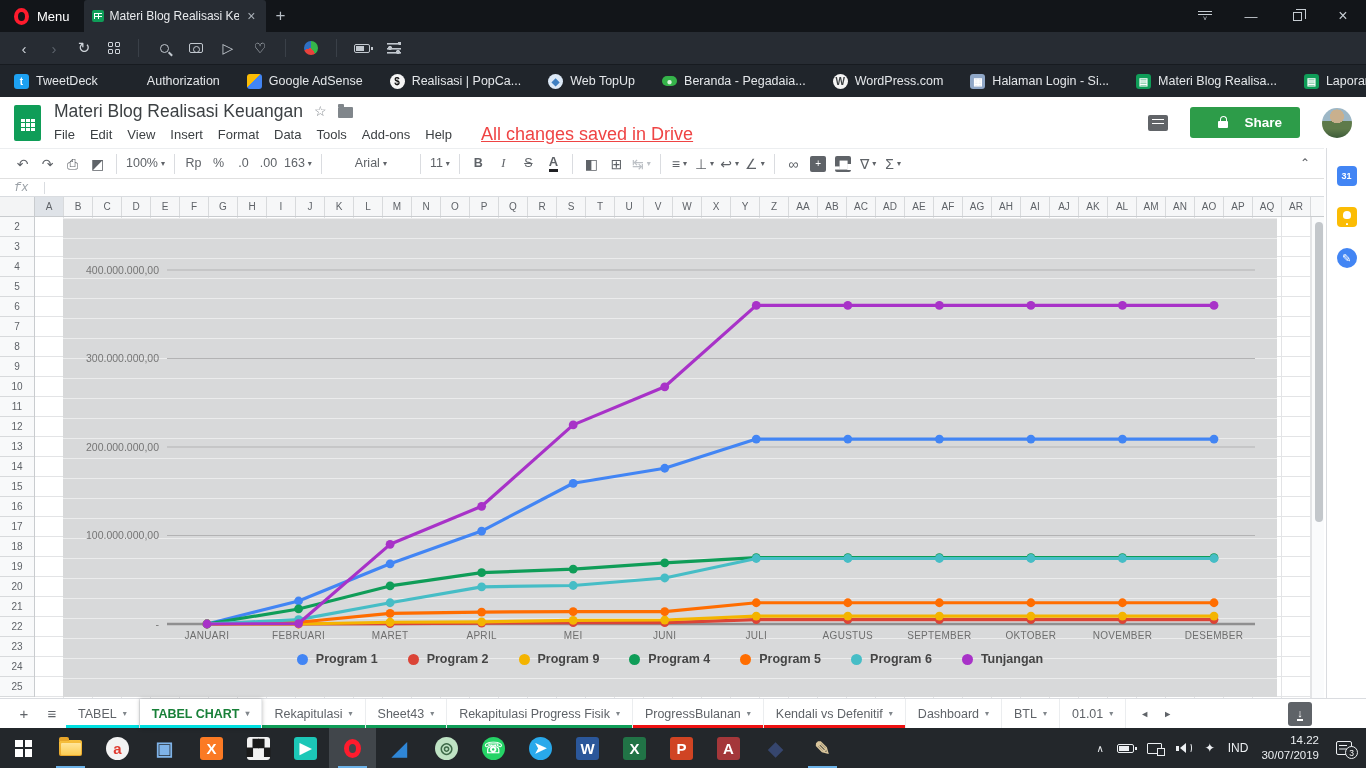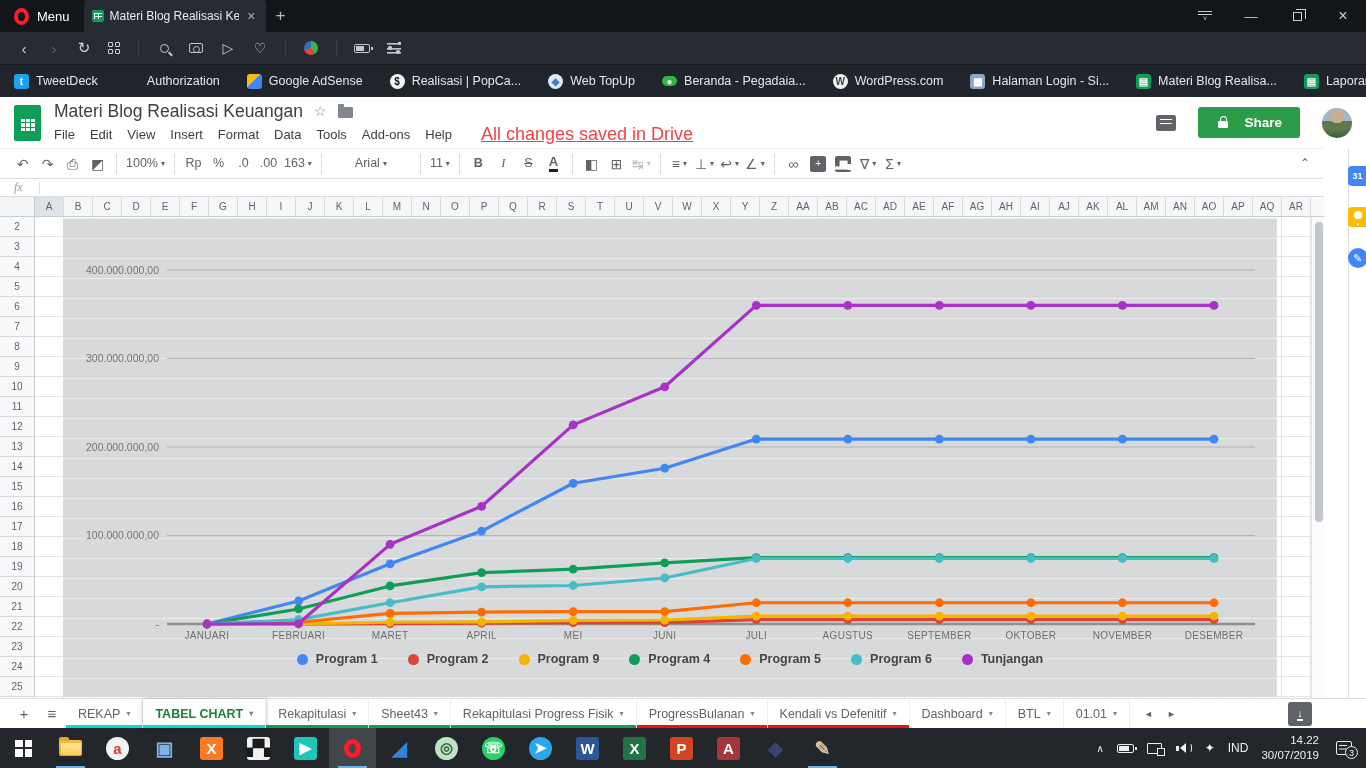--- a/index.html
+++ b/index.html
@@ -73,21 +73,21 @@
   .title-row{display:flex;align-items:center;gap:11px;font-size:17.5px;color:#3c4043}
   .star{color:#80868b;font-size:14px}
   .folder-sm{position:relative;width:15px;height:11px;background:#80868b;border-radius:1px;margin-top:2px}
   .folder-sm:before{content:"";position:absolute;top:-3px;left:0;width:6px;height:3px;background:#80868b;border-radius:1px 1px 0 0}
   .menu-row{display:flex;align-items:center;gap:15px;font-size:13px;color:#3c4043;margin-top:2px}
   .save-status{margin-left:14px;font-size:18px;color:#ef4444;text-decoration:underline}
   .head-actions{display:flex;align-items:center;gap:22px}
   .comment-bubble{position:relative;width:20px;height:16px;background:#616468;border-radius:2px}
   .comment-bubble:before{content:"";position:absolute;left:3px;bottom:-5px;border:5px solid transparent;border-top-color:#616468;border-left-width:2px}
   .comment-bubble:after{content:"";position:absolute;left:4px;top:4px;width:12px;height:1.5px;background:#fff;box-shadow:0 4px 0 #fff}
-  .share-btn{display:flex;align-items:center;gap:16px;background:#2d9c49;color:#fff;font-size:13.5px;font-weight:bold;padding:8px 18px 8px 20px;border-radius:3px}
+  .share-btn{display:flex;align-items:center;gap:16px;background:#2d9c49;color:#fff;font-size:13.5px;font-weight:bold;padding:8px 18px 8px 28px;border-radius:3px}
   .lock-w{position:relative;width:10px;height:7px;background:#fff;border-radius:1px;margin-top:4px}
   .lock-w:before{content:"";position:absolute;top:-5px;left:1.5px;width:5px;height:5px;border:1.6px solid #fff;border-bottom:none;border-radius:4px 4px 0 0}
   .avatar{width:30px;height:30px;border-radius:50%;background:
     radial-gradient(circle at 50% 28%,#c9b08e 0 26%,transparent 27%),
     linear-gradient(180deg,#9db7c6 0 42%,#5e7a4a 42% 70%,#3c5a38 100%)}
 
   
   .content{position:relative;height:550px}
   .main-col{width:1324px}
   .toolbar{height:31px;background:#fff;border-top:1px solid #eceef0;border-bottom:1px solid #e0e0e0;display:flex;align-items:center;padding:0 10px;color:#5f6368}
@@ -96,21 +96,21 @@
   .ti .dd{font-size:8px;color:#5f6368}
   .ti.txt .g{font-size:12.5px}
   .ti.disabled{color:#bdc1c6}.ti.disabled .dd{color:#bdc1c6}
   .ti.bold .g{font-weight:bold}.ti.italic .g{font-style:italic;font-family:"Liberation Serif",serif}
   .ti.strike .g{text-decoration:line-through}
   .ti.ucolor .g{border-bottom:3px solid #202124;line-height:1.05;font-weight:bold;font-size:13px}
   .ti.darkbox .g{background:#5f6368;color:#fff;width:16px;height:16px;border-radius:2px;display:flex;align-items:center;justify-content:center;font-size:10px}
   .tsep{width:1px;height:20px;background:#dadce0;margin:0 6px;flex:none}
   .collapse{margin-left:auto;font-size:12px;color:#5f6368;padding-right:4px}
   .formula-bar{height:18px;background:#fff;border-bottom:1px solid #d9dce0;display:flex;align-items:center;padding:0 14px;font-size:12px;color:#9aa0a6}
-  .fx{font-family:Liberation Serif, serif;font-style:italic}
+  .fx{font-family:Liberation Mono, monospace;font-style:italic}
   .fxdiv{width:1px;height:12px;background:#d9dce0;margin-left:16px}
 
   
   .col-headers{height:20px;display:flex;background:#f8f9fa;border-bottom:1px solid #c9cccf}
   .corner{width:35px;flex:none;border-right:1px solid #c9cccf;background:#f3f4f5}
   .colh{width:29px;flex:none;border-right:1px solid #d8dadc;font-size:10px;color:#5f6368;display:flex;align-items:center;justify-content:center;background:#f6f7f8}
   .colh.sel{background:#dfe3e8}
   .sb-corner{flex:1;background:#f8f9fa}
   .grid{position:relative;height:481px;background:#fff;overflow:hidden}
   .row-headers{position:absolute;left:0;top:0;width:35px;background:#f8f9fa;border-right:1px solid #c9cccf;z-index:3}
@@ -124,21 +124,21 @@
   
   .chart-box{position:absolute;left:63px;top:1px;width:1214px;height:479px;z-index:2;background-color:#d8d9da;background-image:repeating-linear-gradient(to bottom,rgba(255,255,255,.5) 0 1px,transparent 1px 20px)}
   .chart-title{position:absolute;top:7px;left:0;width:100%;text-align:center;font-size:23px;font-weight:bold;color:#3f3f3f;letter-spacing:.2px}
   .chart-box svg{position:absolute;left:0;top:0}
   .chart-box svg text{font-family:"Liberation Sans",sans-serif}
   .legend{position:absolute;top:434px;left:0;width:100%;display:flex;justify-content:center;gap:30px}
   .leg-item{display:flex;align-items:center;gap:8px;font-size:12.5px;font-weight:600;color:#454545}
   .leg-dot{width:11px;height:11px;border-radius:50%}
 
   
-  .sidepanel{position:absolute;right:0;top:0;width:18px;height:550px;background:#fff;border-left:1px solid #dadce0;display:flex;flex-direction:column;align-items:center;padding-top:18px;gap:21px;z-index:5}
+  .sidepanel{position:absolute;right:0;top:0;width:40px;height:550px;background:#fff;border-left:1px solid #dadce0;display:flex;flex-direction:column;align-items:center;padding-top:18px;gap:21px;z-index:5}
   .sp-cal{width:20px;height:20px;background:#4285f4;border-radius:4px;color:#fff;font-size:9px;font-weight:bold;display:flex;align-items:center;justify-content:center}
   .sp-keep{width:20px;height:20px;background:#fbbc04;border-radius:4px;position:relative}
   .sp-keep:after{content:"";position:absolute;left:6px;top:4px;width:8px;height:8px;background:#fff;border-radius:50% 50% 40% 40%;box-shadow:0 9px 0 -3px #fff}
   .sp-tasks{width:20px;height:20px;background:#4285f4;border-radius:50%;color:#fff;font-size:11px;display:flex;align-items:center;justify-content:center}
 
   
   .sheettabs{position:relative;height:30px;background:#fff;border-top:1px solid #dadce0;display:flex;align-items:stretch;padding-left:10px;font-size:12.5px;color:#5f6368}
   .st-btn{width:28px;display:flex;align-items:center;justify-content:center;font-size:15px;color:#5f6368}
   .stab{position:relative;display:flex;align-items:center;gap:6px;padding:0 12px;border-right:1px solid #ebedef;white-space:nowrap}
   .stab .dd{font-size:8px;color:#80868b}
@@ -671,21 +671,21 @@
       <span class="sp-tasks">✎</span>
     </div>
     <span class="collapse" style="position:absolute;right:52px;top:8px">⌃</span>
   </div>
 
   <div class="sheettabs">
     <span class="st-btn">+</span>
     <span class="st-btn">≡</span>
     <span id="sheettabs-list" style="display:flex;align-items:stretch">
         <span class="stab">
-          <span>REKAP</span>
+          <span>TABEL</span>
           <span class="dd">▾</span>
           <span class="ul" style="background: rgb(0, 223, 224);"></span>
         </span>
         <span class="stab active">
           <span>TABEL CHART</span>
           <span class="dd">▾</span>
           <span class="ul" style="background: rgb(0, 223, 224);"></span>
         </span>
         <span class="stab">
           <span>Rekapitulasi</span>

